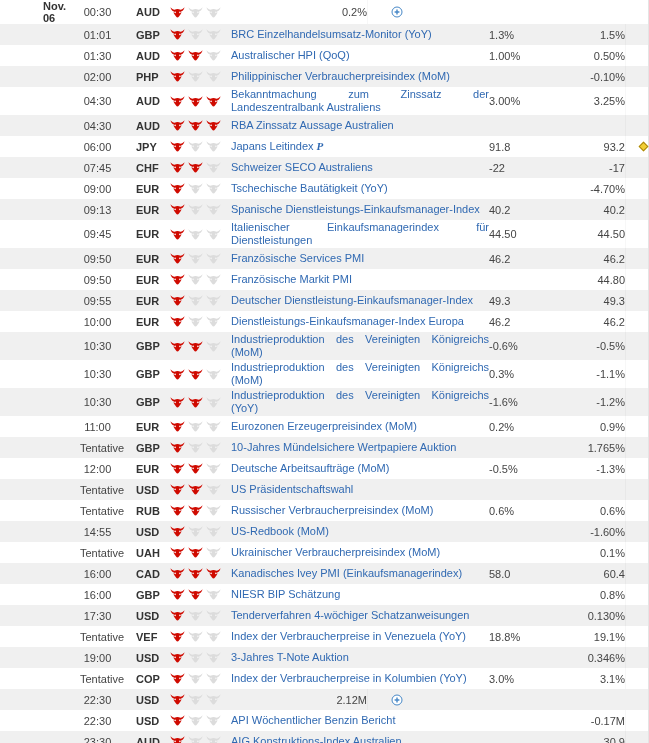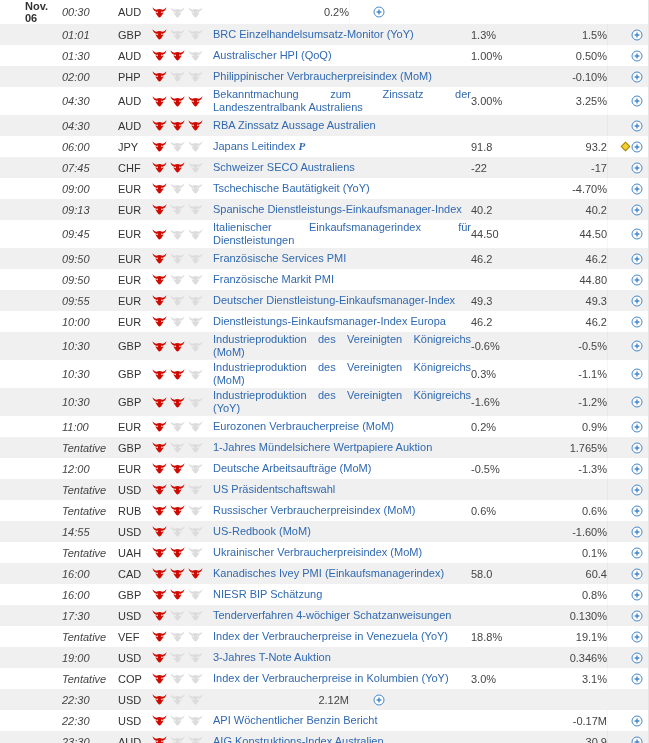--- a/index.html
+++ b/index.html
@@ -2,23 +2,23 @@
 <html style="--link: #3069b2; --bull-on: #cf0a00; --bull-off: #dcdcdc; --rowalt: #f0f0f0; --plus: #4788c7; --diamond: #f2cf34;"><head>
 <meta charset="utf-8">
 <style>
   * { margin:0; padding:0; box-sizing:border-box; }
   html,body { background:#fff; }
   body { width:649px; font-family:"Liberation Sans", sans-serif; font-size:11px; color:#444; }
   #calendar { width:649px; border-right:1px solid #e4e4e4; }
   .row { display:flex; align-items:center; min-height:21px; background:#fff; }
   .row:nth-child(even) { background:var(--rowalt,#f0f0f0); }
   .c { flex:none; }
-  .date { width:62px; padding-left:25px; font-weight:bold; color:#333; }
-  .time { width:35px; text-align:left; color:#444;font-style:italic; }
-  .cur  { width:55px; padding-left:21px; color:#333; }
+  .date { width:62px; padding-left:25px; font-weight:bold; color:#333;margin-left:18px; }
+  .time { width:35px; text-align:center; color:#444; }
+  .cur  { width:55px; padding-left:21px; color:#333;font-weight:bold; }
   .bulls{ width:61px; display:flex; align-items:center; gap:3px; }
   .bull { display:block; }
   .bull path { fill:var(--bull-off,#dcdcdc); }
   .bull.on path { fill:var(--bull-on,#cf0a00); }
   .bull:not(.on) circle { fill:#f6f6f6; }
   .event{ width:258px; padding:1px 0; line-height:13px; }
   .evlink { display:block; text-align:justify; color:var(--link,#3069b2); text-decoration:none; cursor:pointer; }
   .evem { font-family:"Liberation Serif", serif; font-style:italic; font-weight:bold; padding-left:3px; }
   .evem:empty { display:none; }
   .fc { width:82px; color:#454545; }
@@ -712,21 +712,21 @@
           <circle cx="5.1" cy="5.4" r="0.8" fill="#fff"></circle>
           <circle cx="9.9" cy="5.4" r="0.8" fill="#fff"></circle>
         </svg>
         <svg class="bull" width="15" height="11" viewBox="0 0 15 11" aria-hidden="true">
           <path d="M0.5,0.2 C0.9,2.5 2.1,4 4,4.5 C3.4,5.4 3.7,6.5 4.6,7.6 C5.6,8.8 6.4,10.6 7.5,10.6 C8.6,10.6 9.4,8.8 10.4,7.6 C11.3,6.5 11.6,5.4 11,4.5 C12.9,4 14.1,2.5 14.5,0.2 C13.2,1.8 12,2.6 10.4,2.8 C9.5,2.2 8.5,1.9 7.5,1.9 C6.5,1.9 5.5,2.2 4.6,2.8 C3,2.6 1.8,1.8 0.5,0.2 Z"></path>
           <circle cx="5.1" cy="5.4" r="0.8" fill="#fff"></circle>
           <circle cx="9.9" cy="5.4" r="0.8" fill="#fff"></circle>
         </svg>
       </div>
     <div class="c event">
-      <a class="evlink"><span class="evtext">Eurozonen Verbraucherpreise (MoM)</span></a>
+      <a class="evlink"><span class="evtext">Eurozonen Erzeugerpreisindex (MoM)</span></a>
     </div>
     <div class="c fc">0.2%</div>
     <div class="c pv">0.9%</div>
     <div class="c act">
 
       <span class="plus">
         <svg width="12" height="12" viewBox="0 0 12 12" aria-hidden="true">
             <circle cx="6" cy="6" r="5"></circle>
             <path d="M6 3.6 V8.4 M3.6 6 H8.4"></path>
           </svg>
@@ -749,21 +749,21 @@
           <circle cx="5.1" cy="5.4" r="0.8" fill="#fff"></circle>
           <circle cx="9.9" cy="5.4" r="0.8" fill="#fff"></circle>
         </svg>
         <svg class="bull" width="15" height="11" viewBox="0 0 15 11" aria-hidden="true">
           <path d="M0.5,0.2 C0.9,2.5 2.1,4 4,4.5 C3.4,5.4 3.7,6.5 4.6,7.6 C5.6,8.8 6.4,10.6 7.5,10.6 C8.6,10.6 9.4,8.8 10.4,7.6 C11.3,6.5 11.6,5.4 11,4.5 C12.9,4 14.1,2.5 14.5,0.2 C13.2,1.8 12,2.6 10.4,2.8 C9.5,2.2 8.5,1.9 7.5,1.9 C6.5,1.9 5.5,2.2 4.6,2.8 C3,2.6 1.8,1.8 0.5,0.2 Z"></path>
           <circle cx="5.1" cy="5.4" r="0.8" fill="#fff"></circle>
           <circle cx="9.9" cy="5.4" r="0.8" fill="#fff"></circle>
         </svg>
       </div>
     <div class="c event">
-      <a class="evlink"><span class="evtext">1-Jahres Mündelsichere Wertpapiere Auktion</span></a>
+      <a class="evlink"><span class="evtext">10-Jahres Mündelsichere Wertpapiere Auktion</span></a>
     </div>
     <div class="c fc"></div>
     <div class="c pv">1.765%</div>
     <div class="c act">
 
       <span class="plus">
         <svg width="12" height="12" viewBox="0 0 12 12" aria-hidden="true">
             <circle cx="6" cy="6" r="5"></circle>
             <path d="M6 3.6 V8.4 M3.6 6 H8.4"></path>
           </svg>

